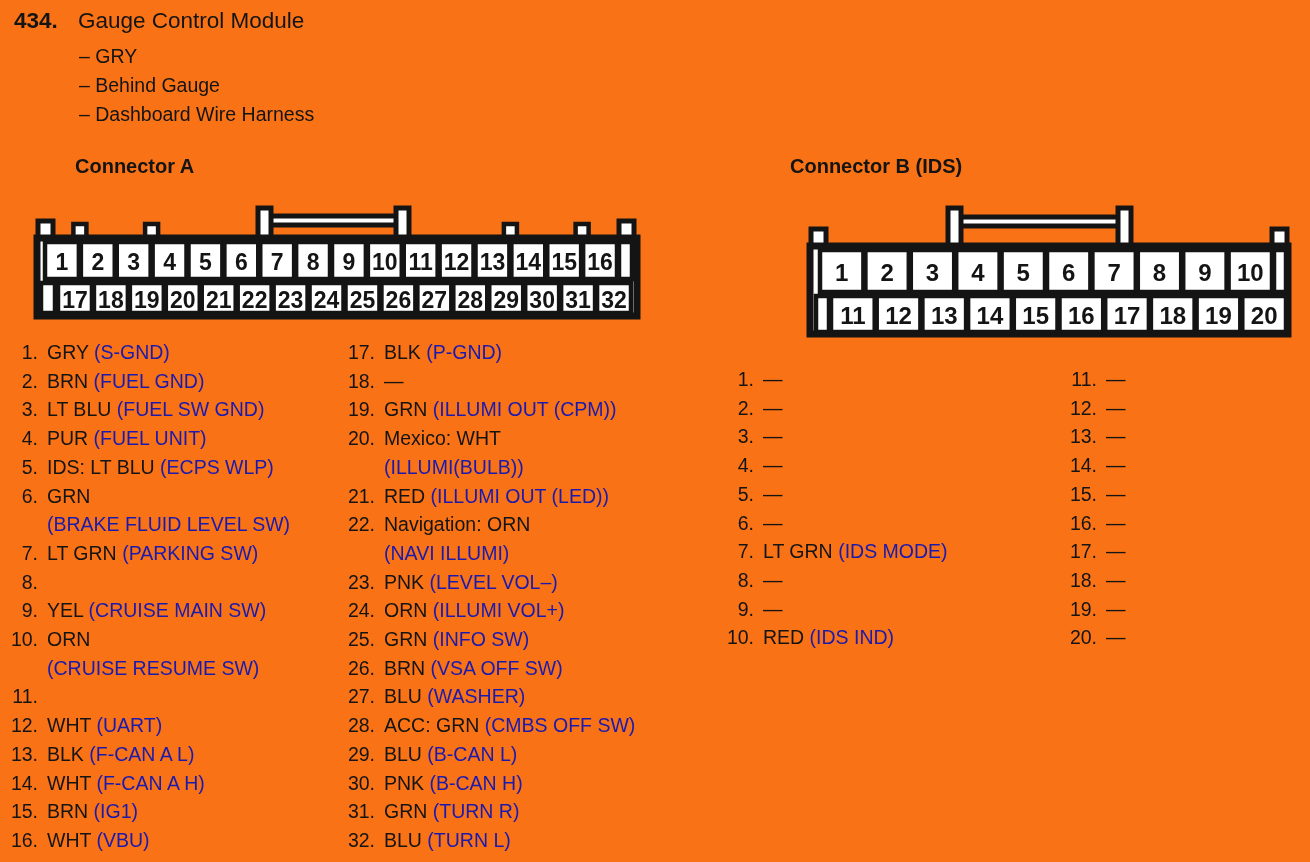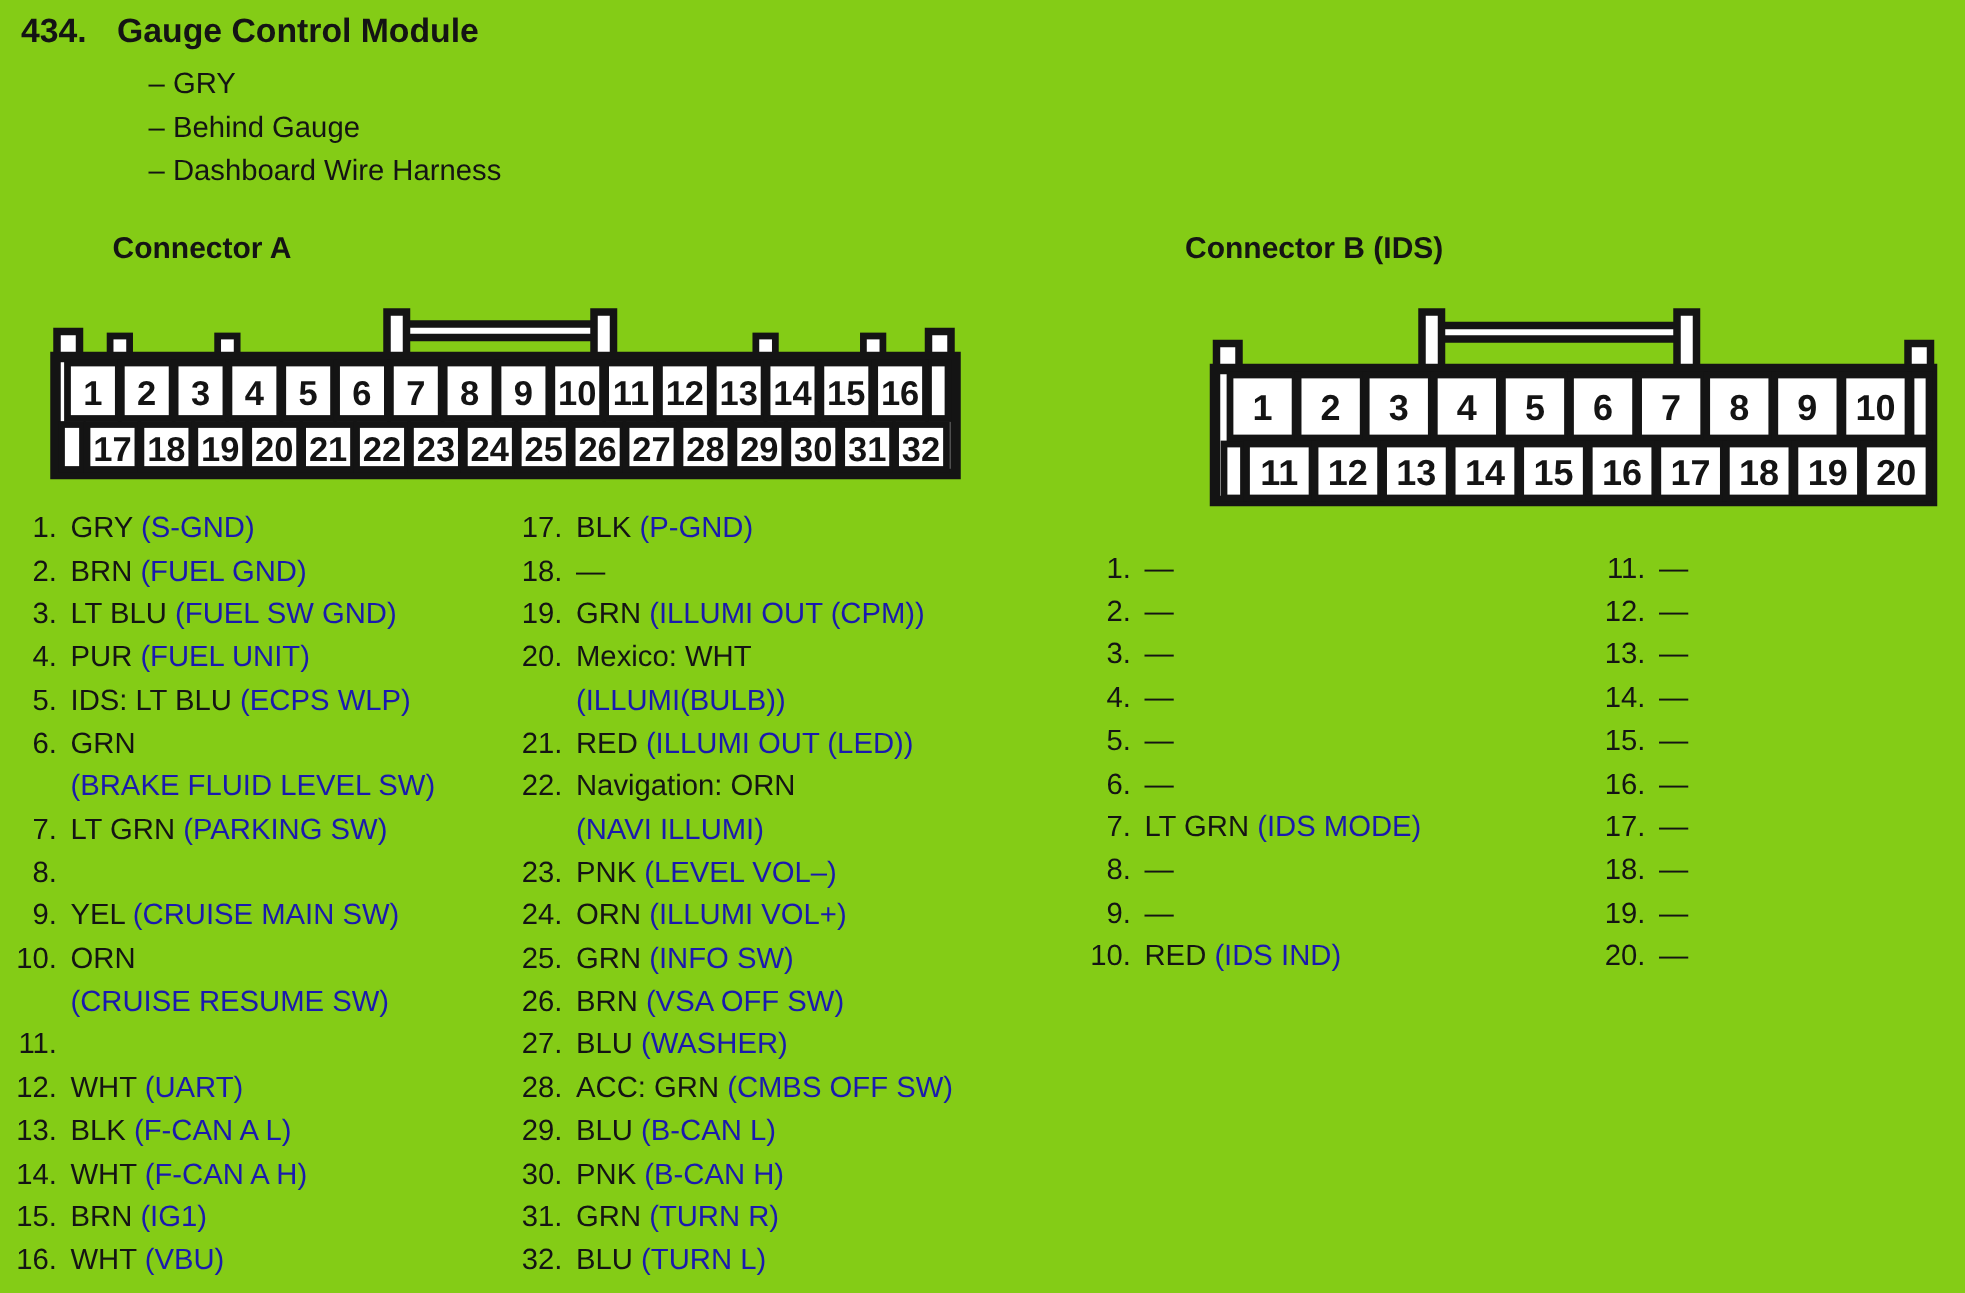--- a/index.html
+++ b/index.html
@@ -1,21 +1,21 @@
 <!DOCTYPE html>
 <html style="--ink: #141414; --blue: #1a1aae;"><head>
 <meta charset="utf-8">
 <style>
   :root{ --ink:#141414; --blue:#1a1aae; }
   html,body{margin:0;padding:0;}
   body{font-family:"Liberation Sans",sans-serif;}
-  #page{position:relative;width:1310px;height:862px;background:#84cc16;overflow:hidden;color:var(--ink);}
+  #page{position:relative;width:1310px;height:862px;background:#f97316;overflow:hidden;color:var(--ink);}
   .sec-num{position:absolute;left:14px;top:8px;font-weight:bold;font-size:22.5px;}
-  .sec-title{position:absolute;left:78px;top:8px;font-weight:bold;font-size:22.5px;}
-  #details{position:absolute;left:79px;top:42px;font-size:19.5px;line-height:28.8px;margin-left:20px;}
+  .sec-title{position:absolute;left:78px;top:8px;font-weight:normal;font-size:22.5px;}
+  #details{position:absolute;left:79px;top:42px;font-size:19.5px;line-height:28.8px;}
   .conn-head{position:absolute;font-weight:bold;font-size:20px;white-space:nowrap;}
   #headA{left:75px;top:155px;}
   #headB{left:790px;top:155px;}
   #connA{position:absolute;left:30px;top:202px;width:612px;height:118px;}
   #connB{position:absolute;left:800px;top:200px;width:500px;height:140px;}
   svg text{font-family:"Liberation Sans",sans-serif;fill:var(--ink);}
   .pinlist{position:absolute;font-size:19.5px;line-height:28.7px;}
   #listA1{left:0;top:338px;}
   #listA2{left:337px;top:338px;}
   #listB1{left:710px;top:365px;}

